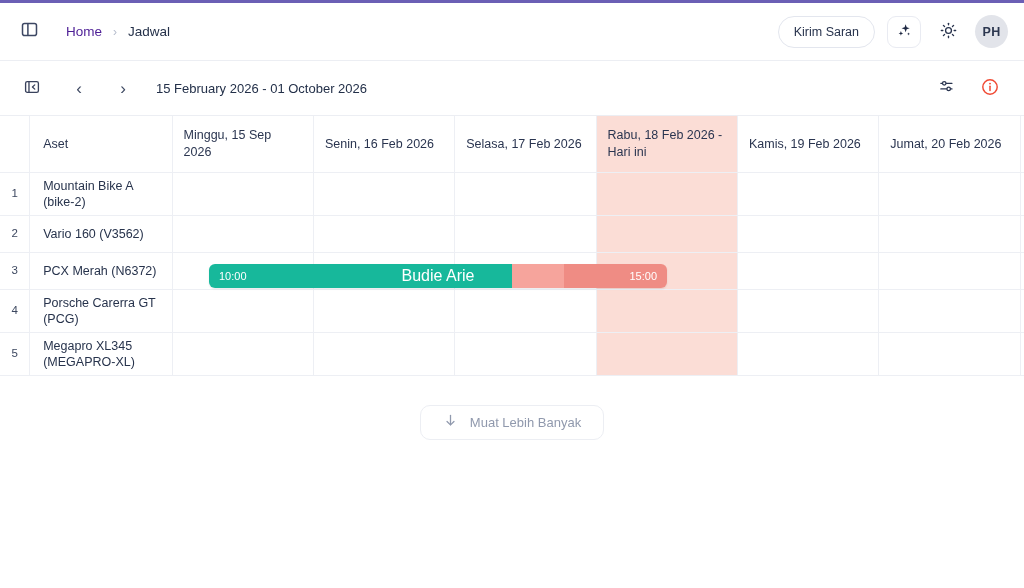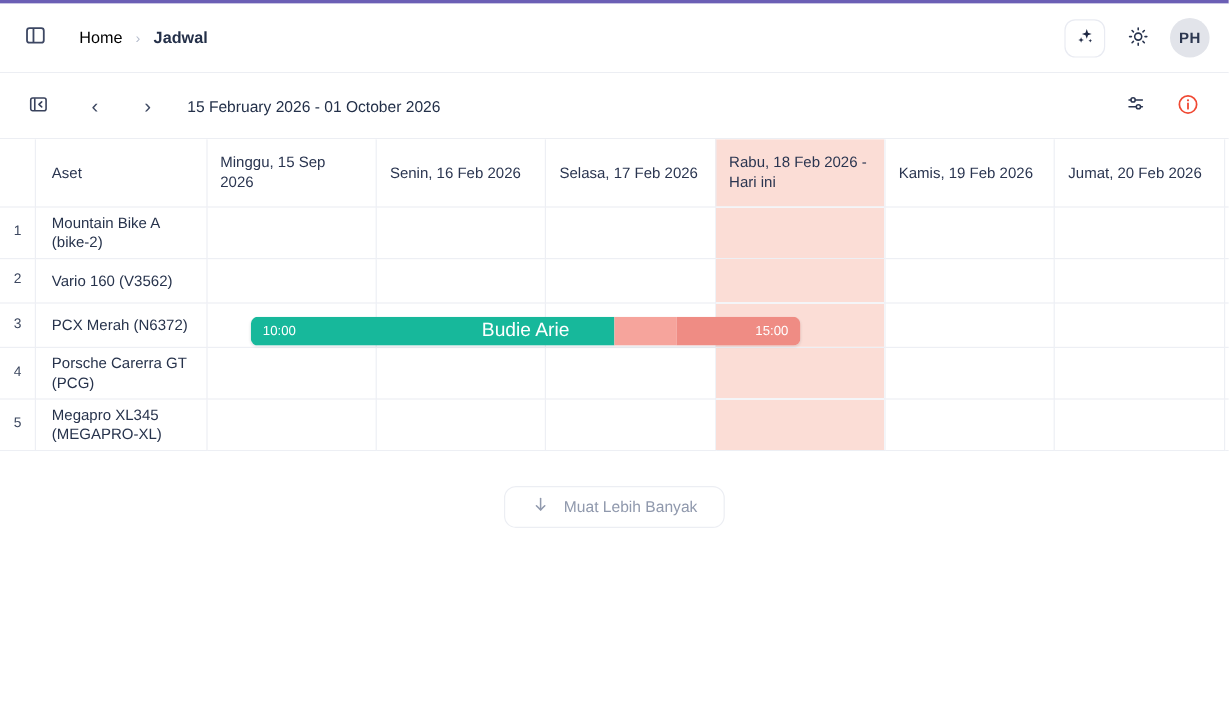--- a/index.html
+++ b/index.html
@@ -46,32 +46,32 @@
     margin-right: 22px;
   }
 
   .breadcrumb {
     display: flex;
     align-items: center;
     gap: 11px;
     font-size: 13.5px;
   }
   .crumb-link {
-    color: #000000;
+    color: #4c1d95;
     text-decoration: none;
     cursor: pointer;
   }
   .crumb-sep {
     color: #b6bdcd;
     font-size: 12px;
     line-height: 1;
   }
   .crumb-current {
     color: #243049;
-    font-weight: 700;
+    font-weight: 400;
   }
 
   .header-spacer { flex: 1 1 auto; }
 
   .header-actions {
     display: flex;
     align-items: center;
     gap: 12px;
   }
 
@@ -378,20 +378,21 @@
   <nav class="breadcrumb">
     <a class="crumb-link" href="#">Home</a>
     <span class="crumb-sep">›</span>
     <span class="crumb-current">Jadwal</span>
   </nav>
 
   <div class="header-spacer"></div>
 
   <div class="header-actions">
 
+    <button class="btn-feedback">Kirim Saran</button>
 
     <button class="btn-icon-square">
       <span>
         <svg width="17" height="17" viewBox="0 0 18 18" fill="none">
           <path d="M10.2 2.3 L11.3 5.5 L14.5 6.6 L11.3 7.7 L10.2 10.9 L9.1 7.7 L5.9 6.6 L9.1 5.5 Z" fill="#1d2742"></path>
           <path d="M5.2 9.6 L5.85 11.4 L7.65 12.05 L5.85 12.7 L5.2 14.5 L4.55 12.7 L2.75 12.05 L4.55 11.4 Z" fill="#1d2742"></path>
           <path d="M13.3 11.0 L13.75 12.2 L14.95 12.65 L13.75 13.1 L13.3 14.3 L12.85 13.1 L11.65 12.65 L12.85 12.2 Z" fill="#1d2742"></path>
         </svg>
       </span>
     </button>

